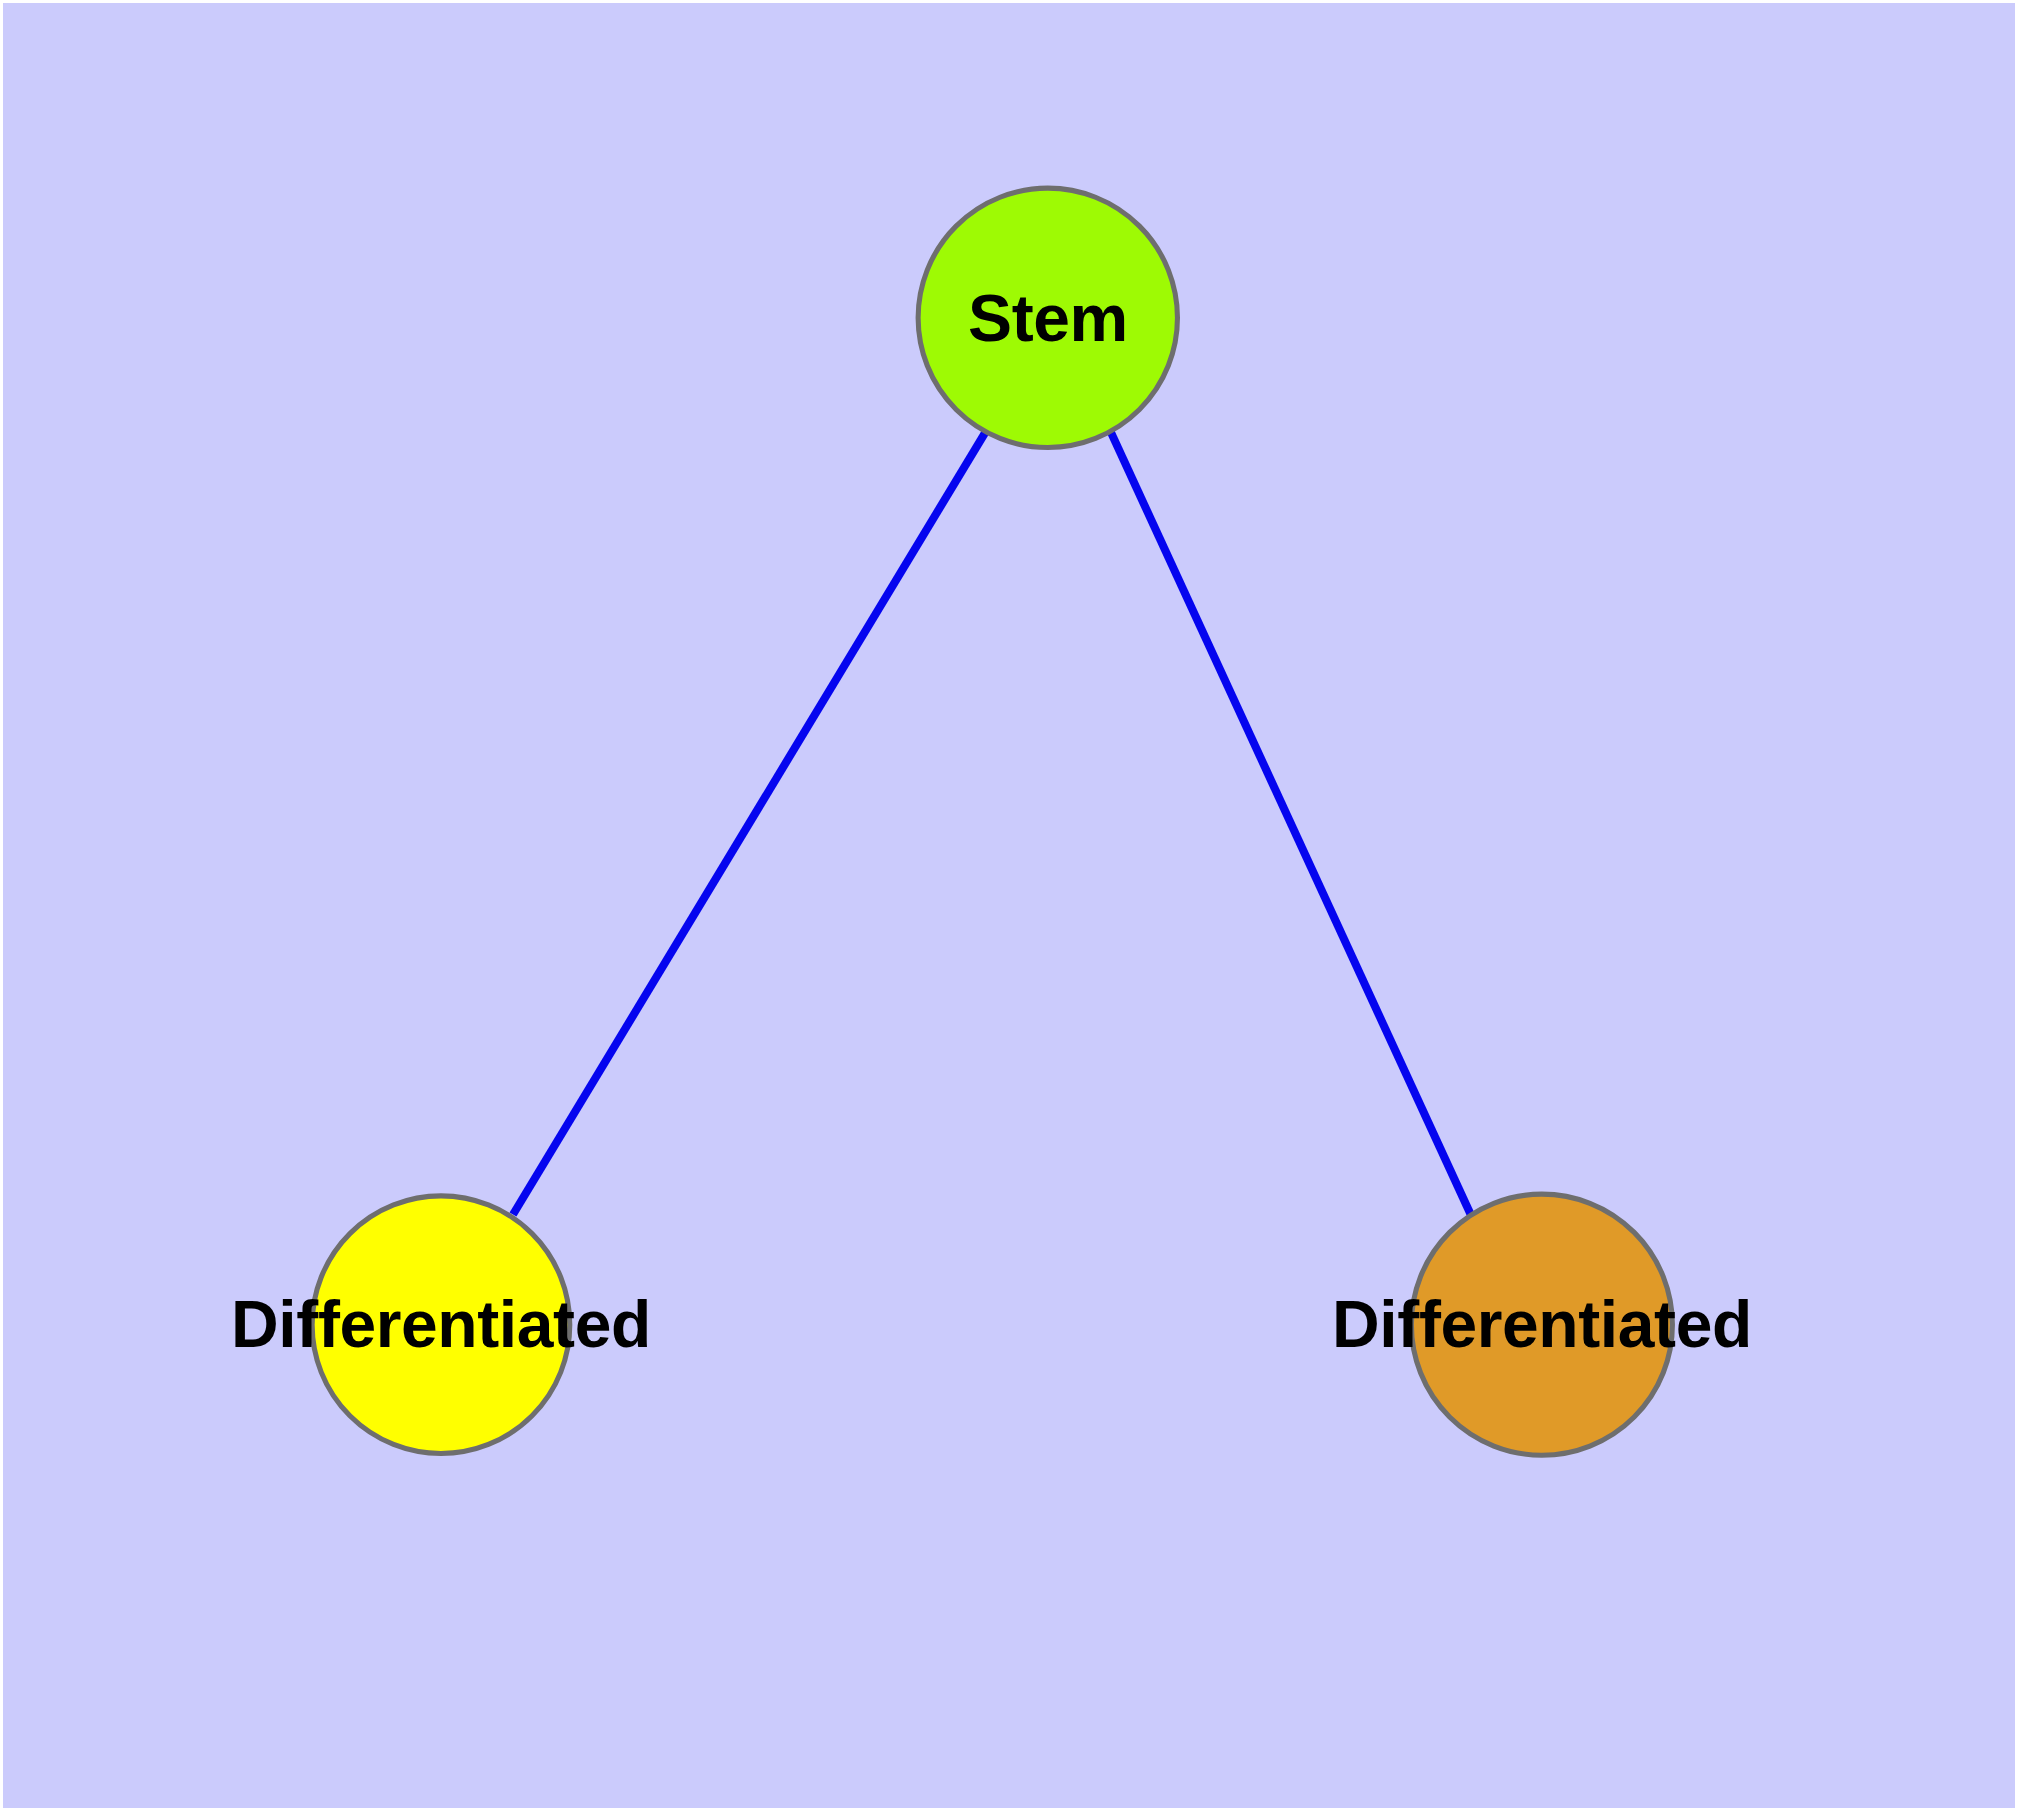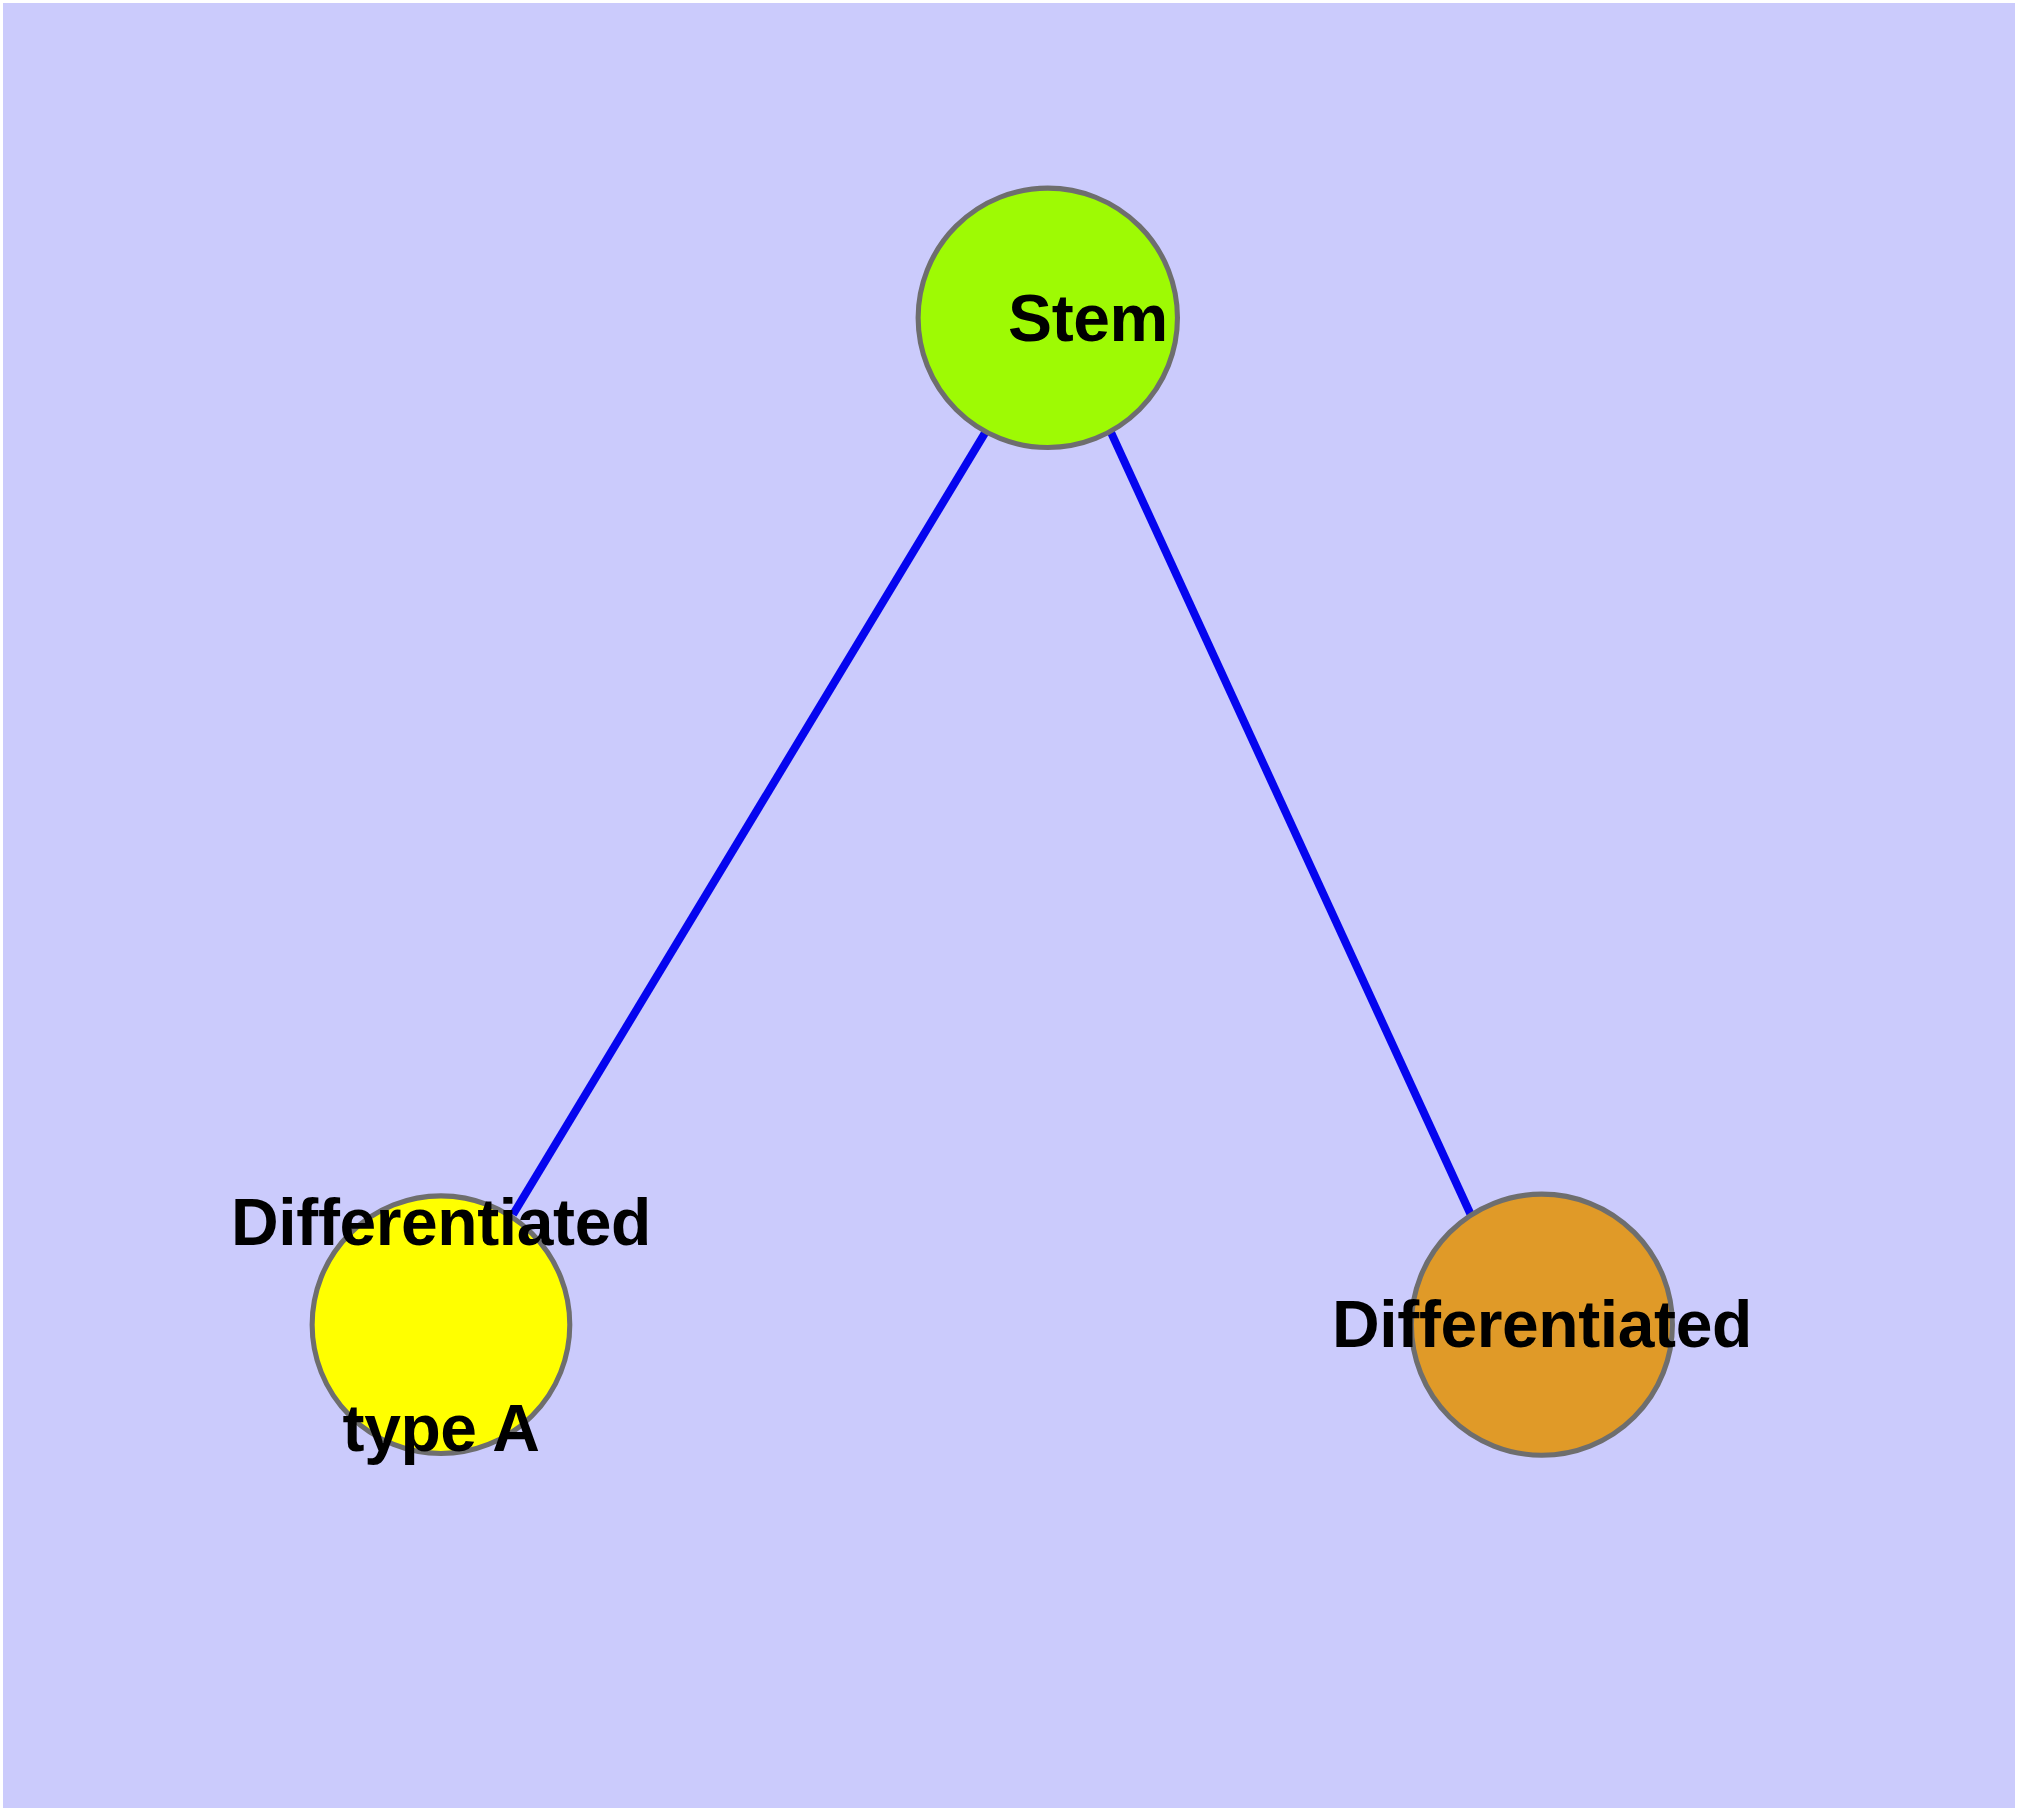--- a/index.html
+++ b/index.html
@@ -67,25 +67,24 @@
       <line class="edge-line" x1="1163" y1="509" x2="605" y2="1433"></line>
       <line class="edge-line" x1="1310" y1="509" x2="1735" y2="1433"></line>
     </g>
     <g>
       <circle class="node-circle" cx="1236" cy="375" r="153" fill="#9efa04"></circle>
       <circle class="node-circle" cx="520" cy="1563" r="152" fill="#ffff00"></circle>
       <circle class="node-circle" cx="1819" cy="1563" r="154" fill="#e09a28"></circle>
     </g>
   </svg>
 
-  <div class="node-label" style="left:1088px; top:318px;">Stem</div>
+  <div class="node-label" style="left:1048px; top:318px;">Stem</div>
 
   <div class="node-label" style="left:441px; top:1325px;">
     <div>Differentiated</div>
-    <div>type A</div>
   </div>
 
   <div class="node-label" style="left:1542px; top:1325px;">
     <div>Differentiated</div>
   </div>
 
 </div>
 
 
 </body></html>

